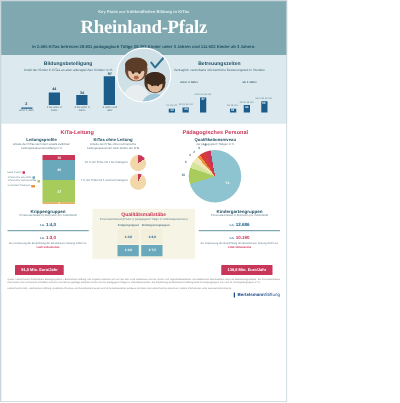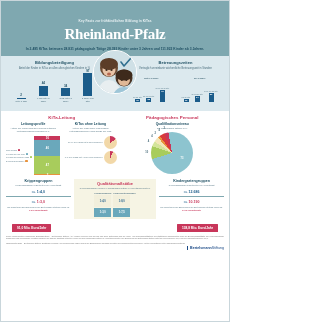--- a/index.html
+++ b/index.html
@@ -8,21 +8,21 @@
     font-family: "Liberation Sans", sans-serif;
     background: #ffffff;
     font-size: 3px;
     color: #333;
   }
   .page { width: 230px; height: 322px; position: relative; background:#fff; overflow:hidden; }
 
   
   .header {
     background: #7fa8b0;
-    padding: 15px 8px 5px 8px;
+    padding: 3px 8px 5px 8px;
     text-align: center;
     position: relative;
   }
   .kicker {
     color: #e8f1f3; font-size: 3.2px; font-weight: bold; letter-spacing: .08px;
     margin-top: 4px;
   }
   .state-title {
     color: #ffffff; font-size: 15px; font-weight: bold; letter-spacing: -0.2px;
     line-height: 17px; margin-top: 3px; font-family: "Liberation Serif", serif;

